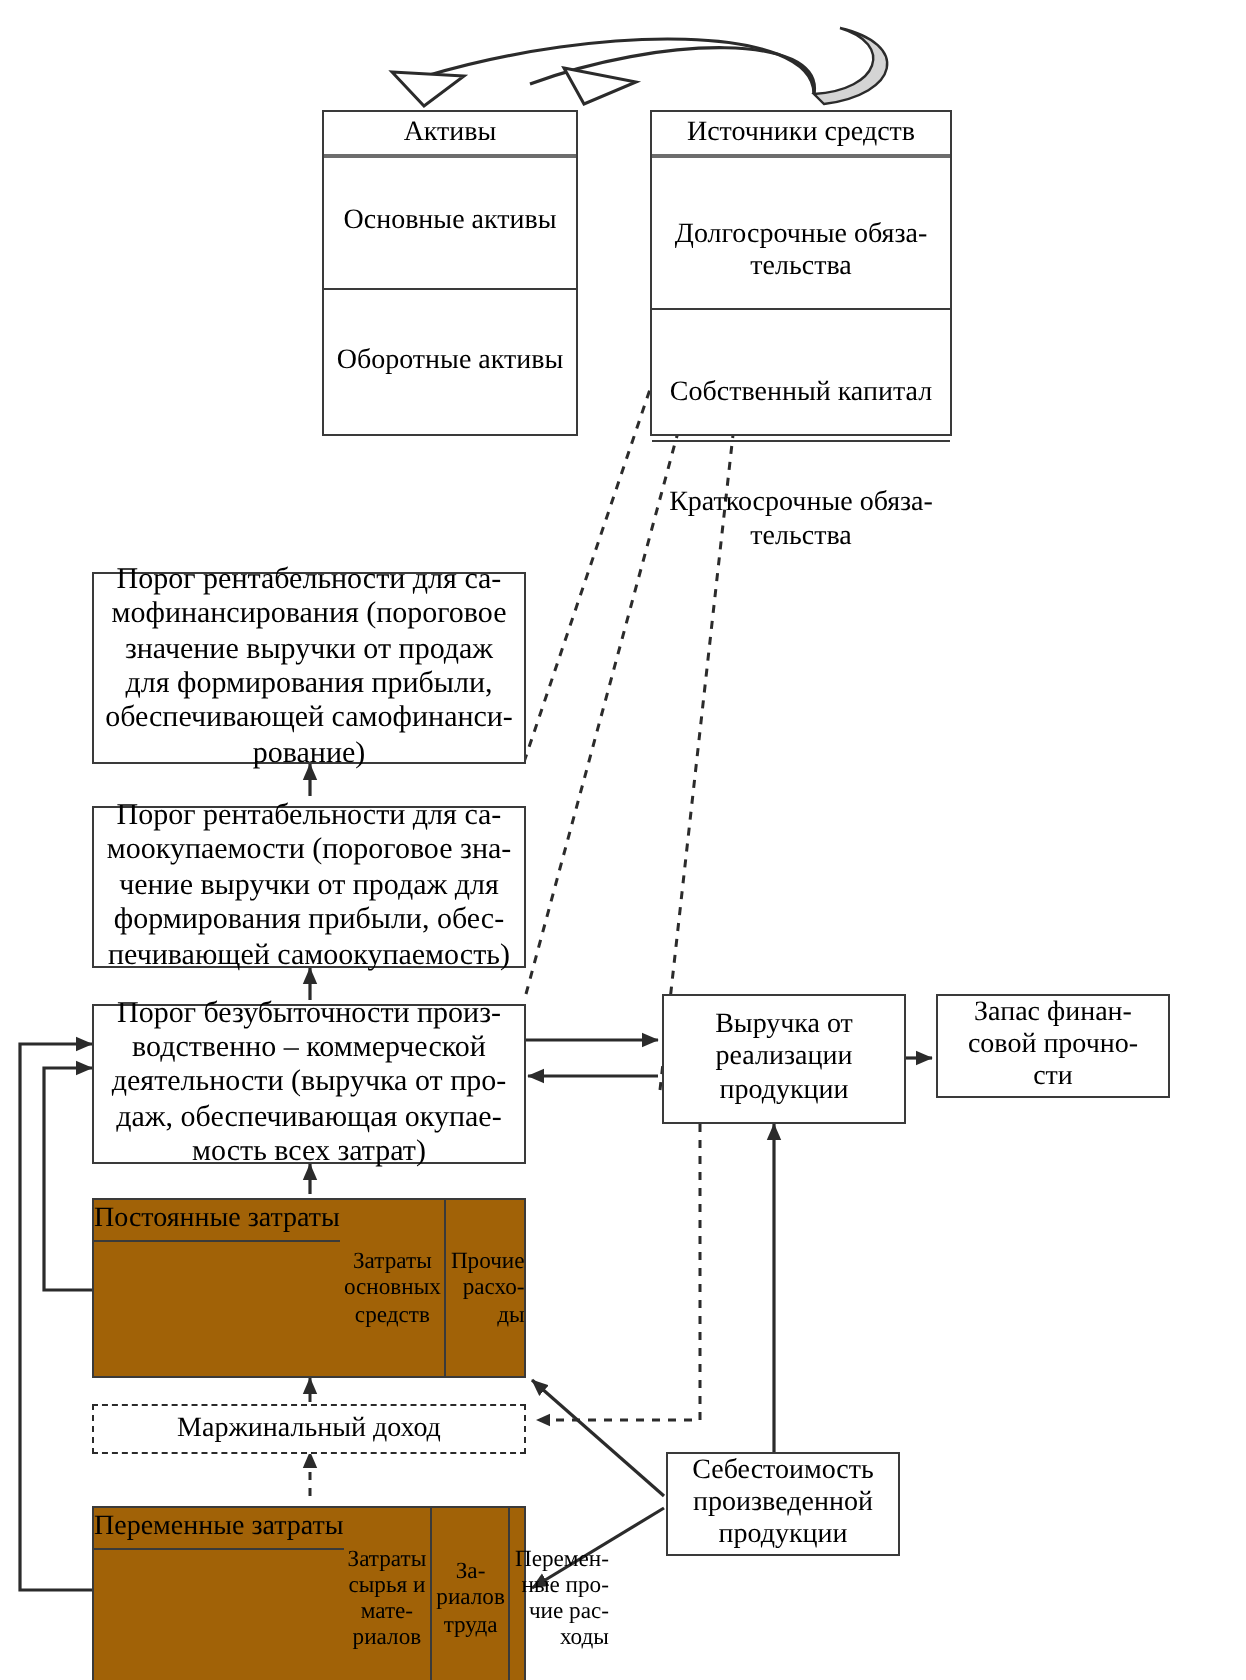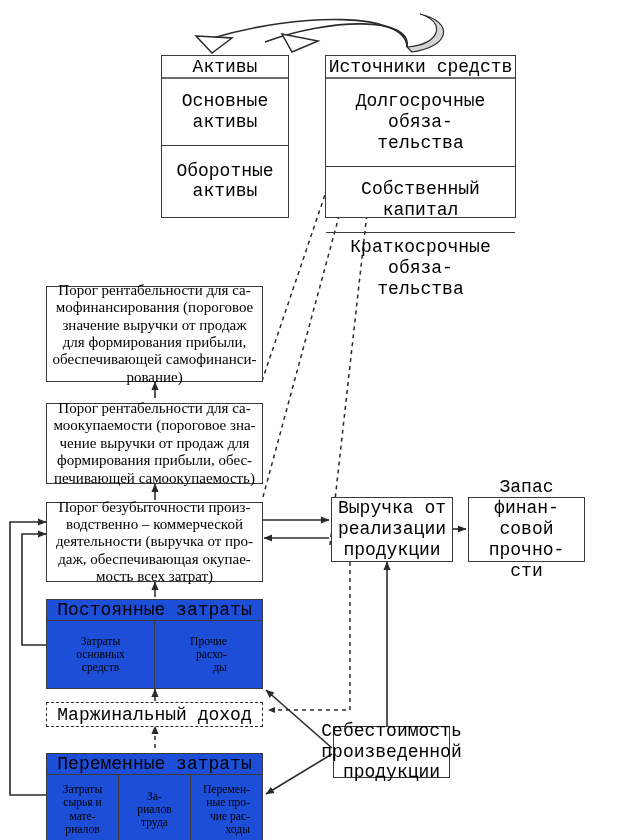--- a/index.html
+++ b/index.html
@@ -34,23 +34,23 @@
     align-items: center;
     justify-content: center;
     text-align: center;
     line-height: 1.16;
     padding: 2px 4px;
   }
   .cellgrid {
     position: absolute;
     box-sizing: border-box;
     border: 1.3px solid #3a3a3a;
-    background: #1d4ed8;
-    display: flex;
-    flex-direction: column;
+    background: #a16207;
+    display: flex;
+    flex-direction: row;
   }
   .grid-header {
     box-sizing: border-box;
     border-bottom: 1.3px solid #3a3a3a;
     display: flex;
     align-items: center;
     justify-content: center;
     text-align: center;
     flex: 0 0 auto;
   }
@@ -101,21 +101,21 @@
   .dashedbox {
     position: absolute;
     box-sizing: border-box;
     border: 1.6px dashed #2b2b2b;
     background: #ffffff;
     display: flex;
     align-items: center;
     justify-content: center;
     text-align: center;
   }
-  .t13 { font-size: 18px; font-family: Liberation Mono, monospace; }
+  .t13 { font-size: 14px; }
   .t125 { font-size: 15px; }
   .t115 { font-size: 11.6px; }
 </style>
 </head>
 <body>
 
 <div id="canvas">
 
   <svg id="wires" viewBox="0 0 623 840">
     <defs>
@@ -172,21 +172,21 @@
       <path d="M366,156 L380,170 L368,172 z"></path>
     </g>
   </svg>
 
   <div class="stack" style="left:161px; top:55px; width:128px; height:163px;">
     <div class="stack-header t13" style="height:23px;">Активы</div>
     <div class="stack-sec t13" style="flex:0 0 66px; white-space:pre-line;">Основные активы</div>
     <div class="stack-sec t13" style="flex:1 1 auto; white-space:pre-line;">Оборотные активы</div>
   </div>
 
-  <div class="stack" style="left:325px; top:55px; width:191px; height:163px;">
+  <div class="stack" style="left:325px; top:55px; width:151px; height:163px;gap:19px;">
     <div class="stack-header t13" style="height:23px;">Источники средств</div>
     <div class="stack-sec t13" style="flex:0 0 47px; white-space:pre-line;">Долгосрочные обяза-
 тельства</div>
     <div class="stack-sec t13" style="flex:0 0 47px; white-space:pre-line;">Собственный капитал</div>
     <div class="stack-sec t13" style="flex:1 1 auto; white-space:pre-line; align-items:flex-start; padding-top:4px;">Краткосрочные обяза-
 тельства</div>
   </div>
 
   <div class="box t125" style="left:46px; top:286px; width:217px; height:96px; white-space:pre-line;">Порог рентабельности для са-
 мофинансирования (пороговое
@@ -204,21 +204,21 @@
   <div class="box t125" style="left:46px; top:502px; width:217px; height:80px; white-space:pre-line;">Порог безубыточности произ-
 водственно – коммерческой
 деятельности (выручка от про-
 даж, обеспечивающая окупае-
 мость всех затрат)</div>
 
   <div class="box t13" style="left:331px; top:497px; width:122px; height:65px; white-space:pre-line;">Выручка от
 реализации
 продукции</div>
 
-  <div class="box t13" style="left:468px; top:497px; width:117px; height:65px; white-space:pre-line;">Запас финан-
+  <div class="box t13" style="left:468px; top:497px; width:117px; height:52px; white-space:pre-line;">Запас финан-
 совой прочно-
 сти</div>
 
   <div class="cellgrid" style="left:46px; top:599px; width:217px; height:90px;">
     <div class="grid-header t13" style="height:21px;">Постоянные затраты</div>
     <div class="grid-row">
       <div class="grid-cell t115" style="white-space:pre-line;">Затраты
 основных
 средств</div>
       <div class="grid-cell t115" style="white-space:pre-line;">Прочие

